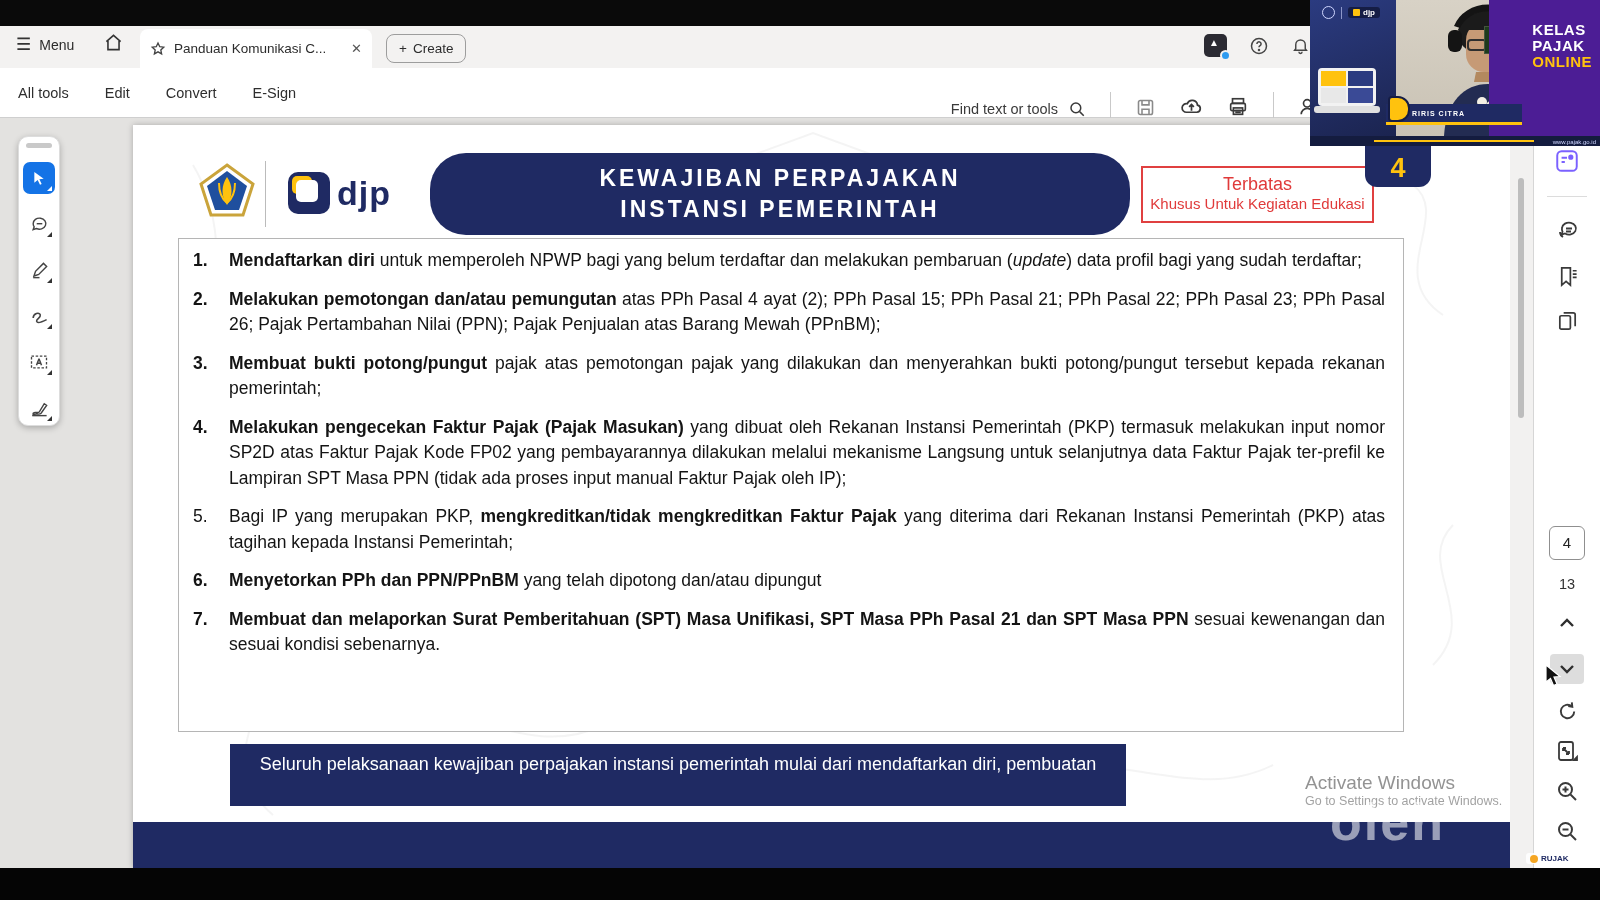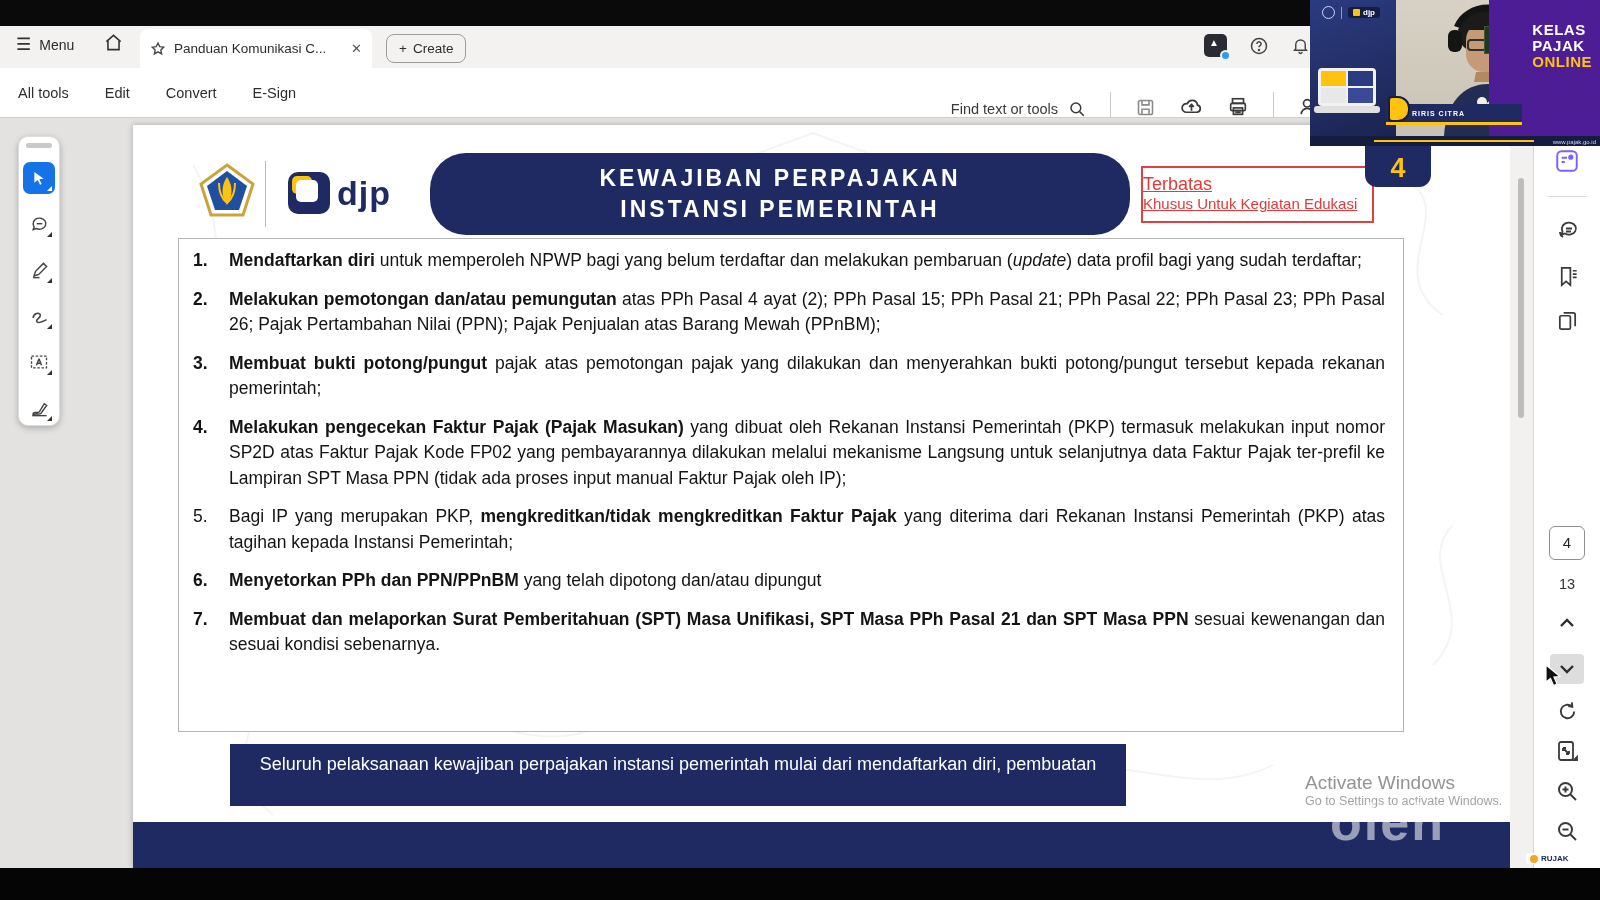--- a/index.html
+++ b/index.html
@@ -40,21 +40,21 @@
 
   
   .kemenkeu-logo { position:absolute; left:66px; top:38px; }
   .logo-divider { position:absolute; left:132px; top:36px; width:1px; height:66px; background:#bbb; }
   .djp-logo { position:absolute; left:155px; top:47px; display:flex; align-items:center; gap:7px; }
   .djp-mark { position:relative; width:42px; height:42px; background:#1f2a63; border-radius:10px; }
   .djp-mark:before { content:""; position:absolute; left:4px; top:4px; width:20px; height:18px; background:#ffc20e; border-radius:5px; }
   .djp-mark:after { content:""; position:absolute; left:8px; top:8px; width:22px; height:22px; background:#fff; border-radius:5px; }
   .djp-text { font-size:34px; font-weight:bold; color:#1f2a63; letter-spacing:1px; }
   .title-banner { position:absolute; left:297px; top:28px; width:700px; height:82px; background:#1f2a63; border-radius:36px; color:#fff; display:flex; flex-direction:column; justify-content:center; align-items:center; font-weight:800; font-size:23px; letter-spacing:3px; line-height:31px; }
-  .terbatas-box { position:absolute; left:1008px; top:41px; width:233px; height:57px; border:2px solid #e04040; background:#fff; color:#e03a3a; padding-top:6px;text-decoration:underline; }
+  .terbatas-box { position:absolute; left:1008px; top:41px; width:233px; height:57px; border:2px solid #e04040; background:#fff; color:#e03a3a; text-align:center; padding-top:6px; }
   .terbatas-line1 { font-size:18px; }
   .terbatas-line2 { font-size:15px; }
   .slide-num-box { position:absolute; left:1232px; top:14px; width:66px; height:48px; background:#1f2a63; border-radius:0 0 12px 12px; color:#ffc20e; font-weight:bold; font-size:27px; text-align:center; line-height:58px; }
 
   
   .content-box { position:absolute; left:45px; top:113px; width:1226px; height:494px; background:#fff; border:1px solid #b5b5b5; padding:9px 18px 8px 14px; display:flex; flex-direction:column; gap:13px; }
   .kw-item { display:flex; font-size:17.5px; line-height:25.5px; color:#141414; }
   .kw-num { width:36px; flex:0 0 36px; }
   .kw-body { flex:1; text-align:justify; }
   .kw-body .b { font-weight:bold; }

